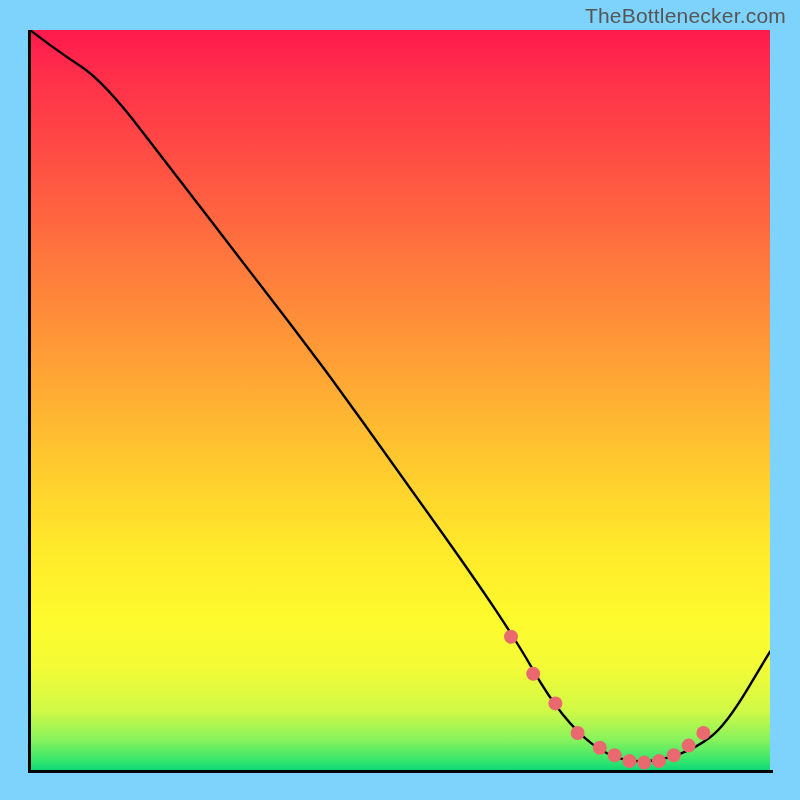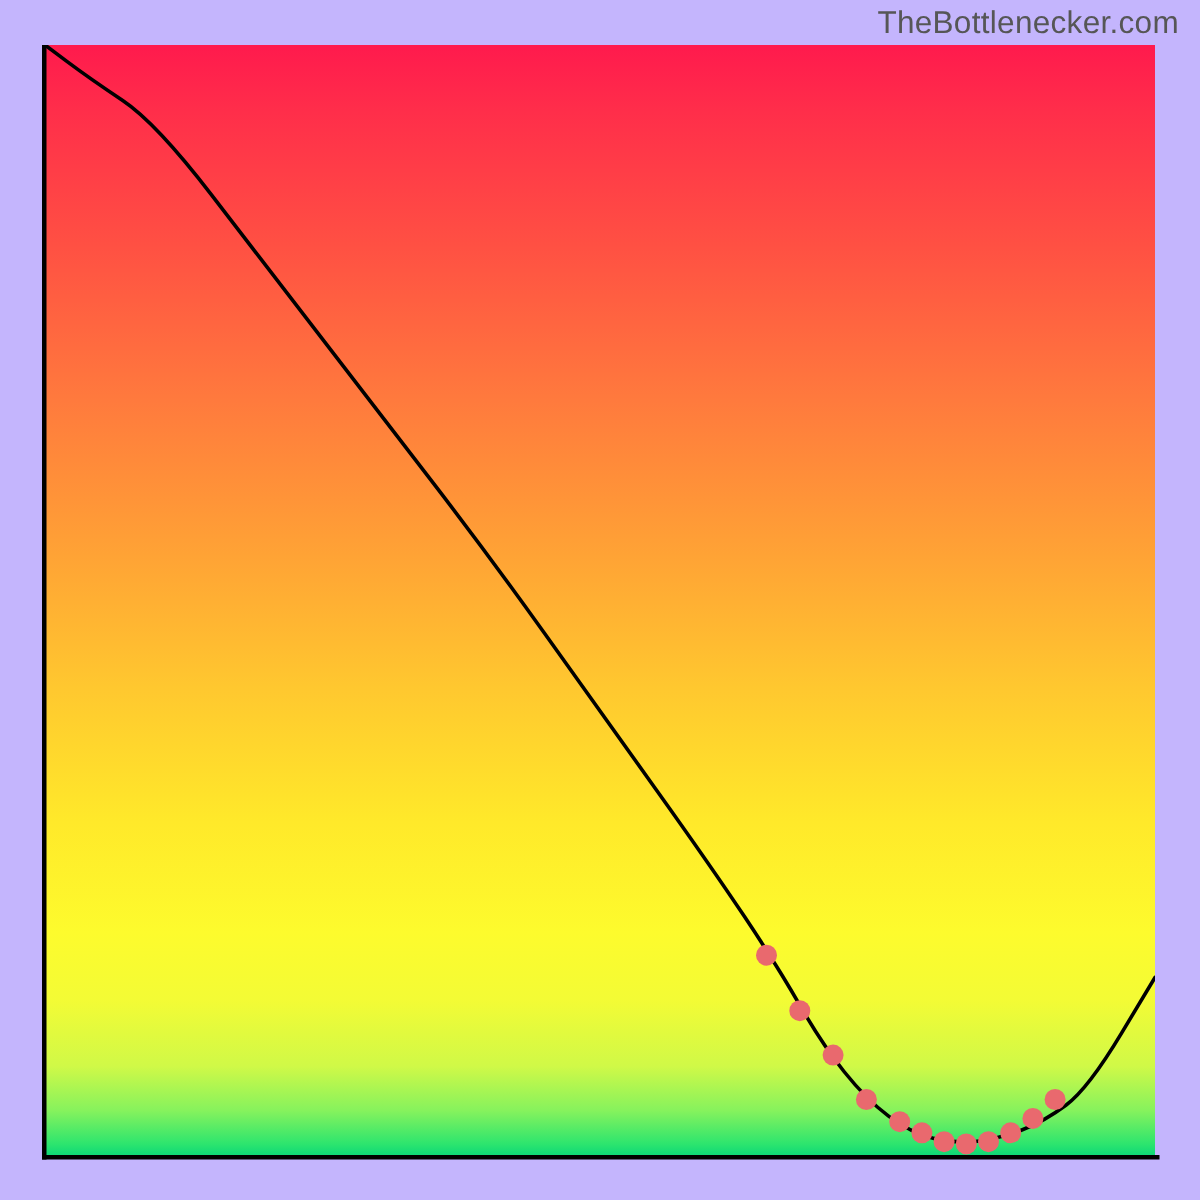--- a/index.html
+++ b/index.html
@@ -1,21 +1,21 @@
 <!DOCTYPE html>
 <html><head>
 <meta charset="utf-8">
 <style>
   * { margin: 0; padding: 0; box-sizing: border-box; }
   html, body { width: 800px; height: 800px; overflow: hidden; }
   .chart-container {
     position: relative;
     width: 800px;
     height: 800px;
-    background: #c4b5fd;
+    background: #7dd3fc;
   }
   .watermark {
     position: absolute;
     top: 4px;
     right: 14px;
     font-family: Arial, Helvetica, sans-serif;
     font-size: 21px;
     color: #565656;
     letter-spacing: 0.2px;
   }

